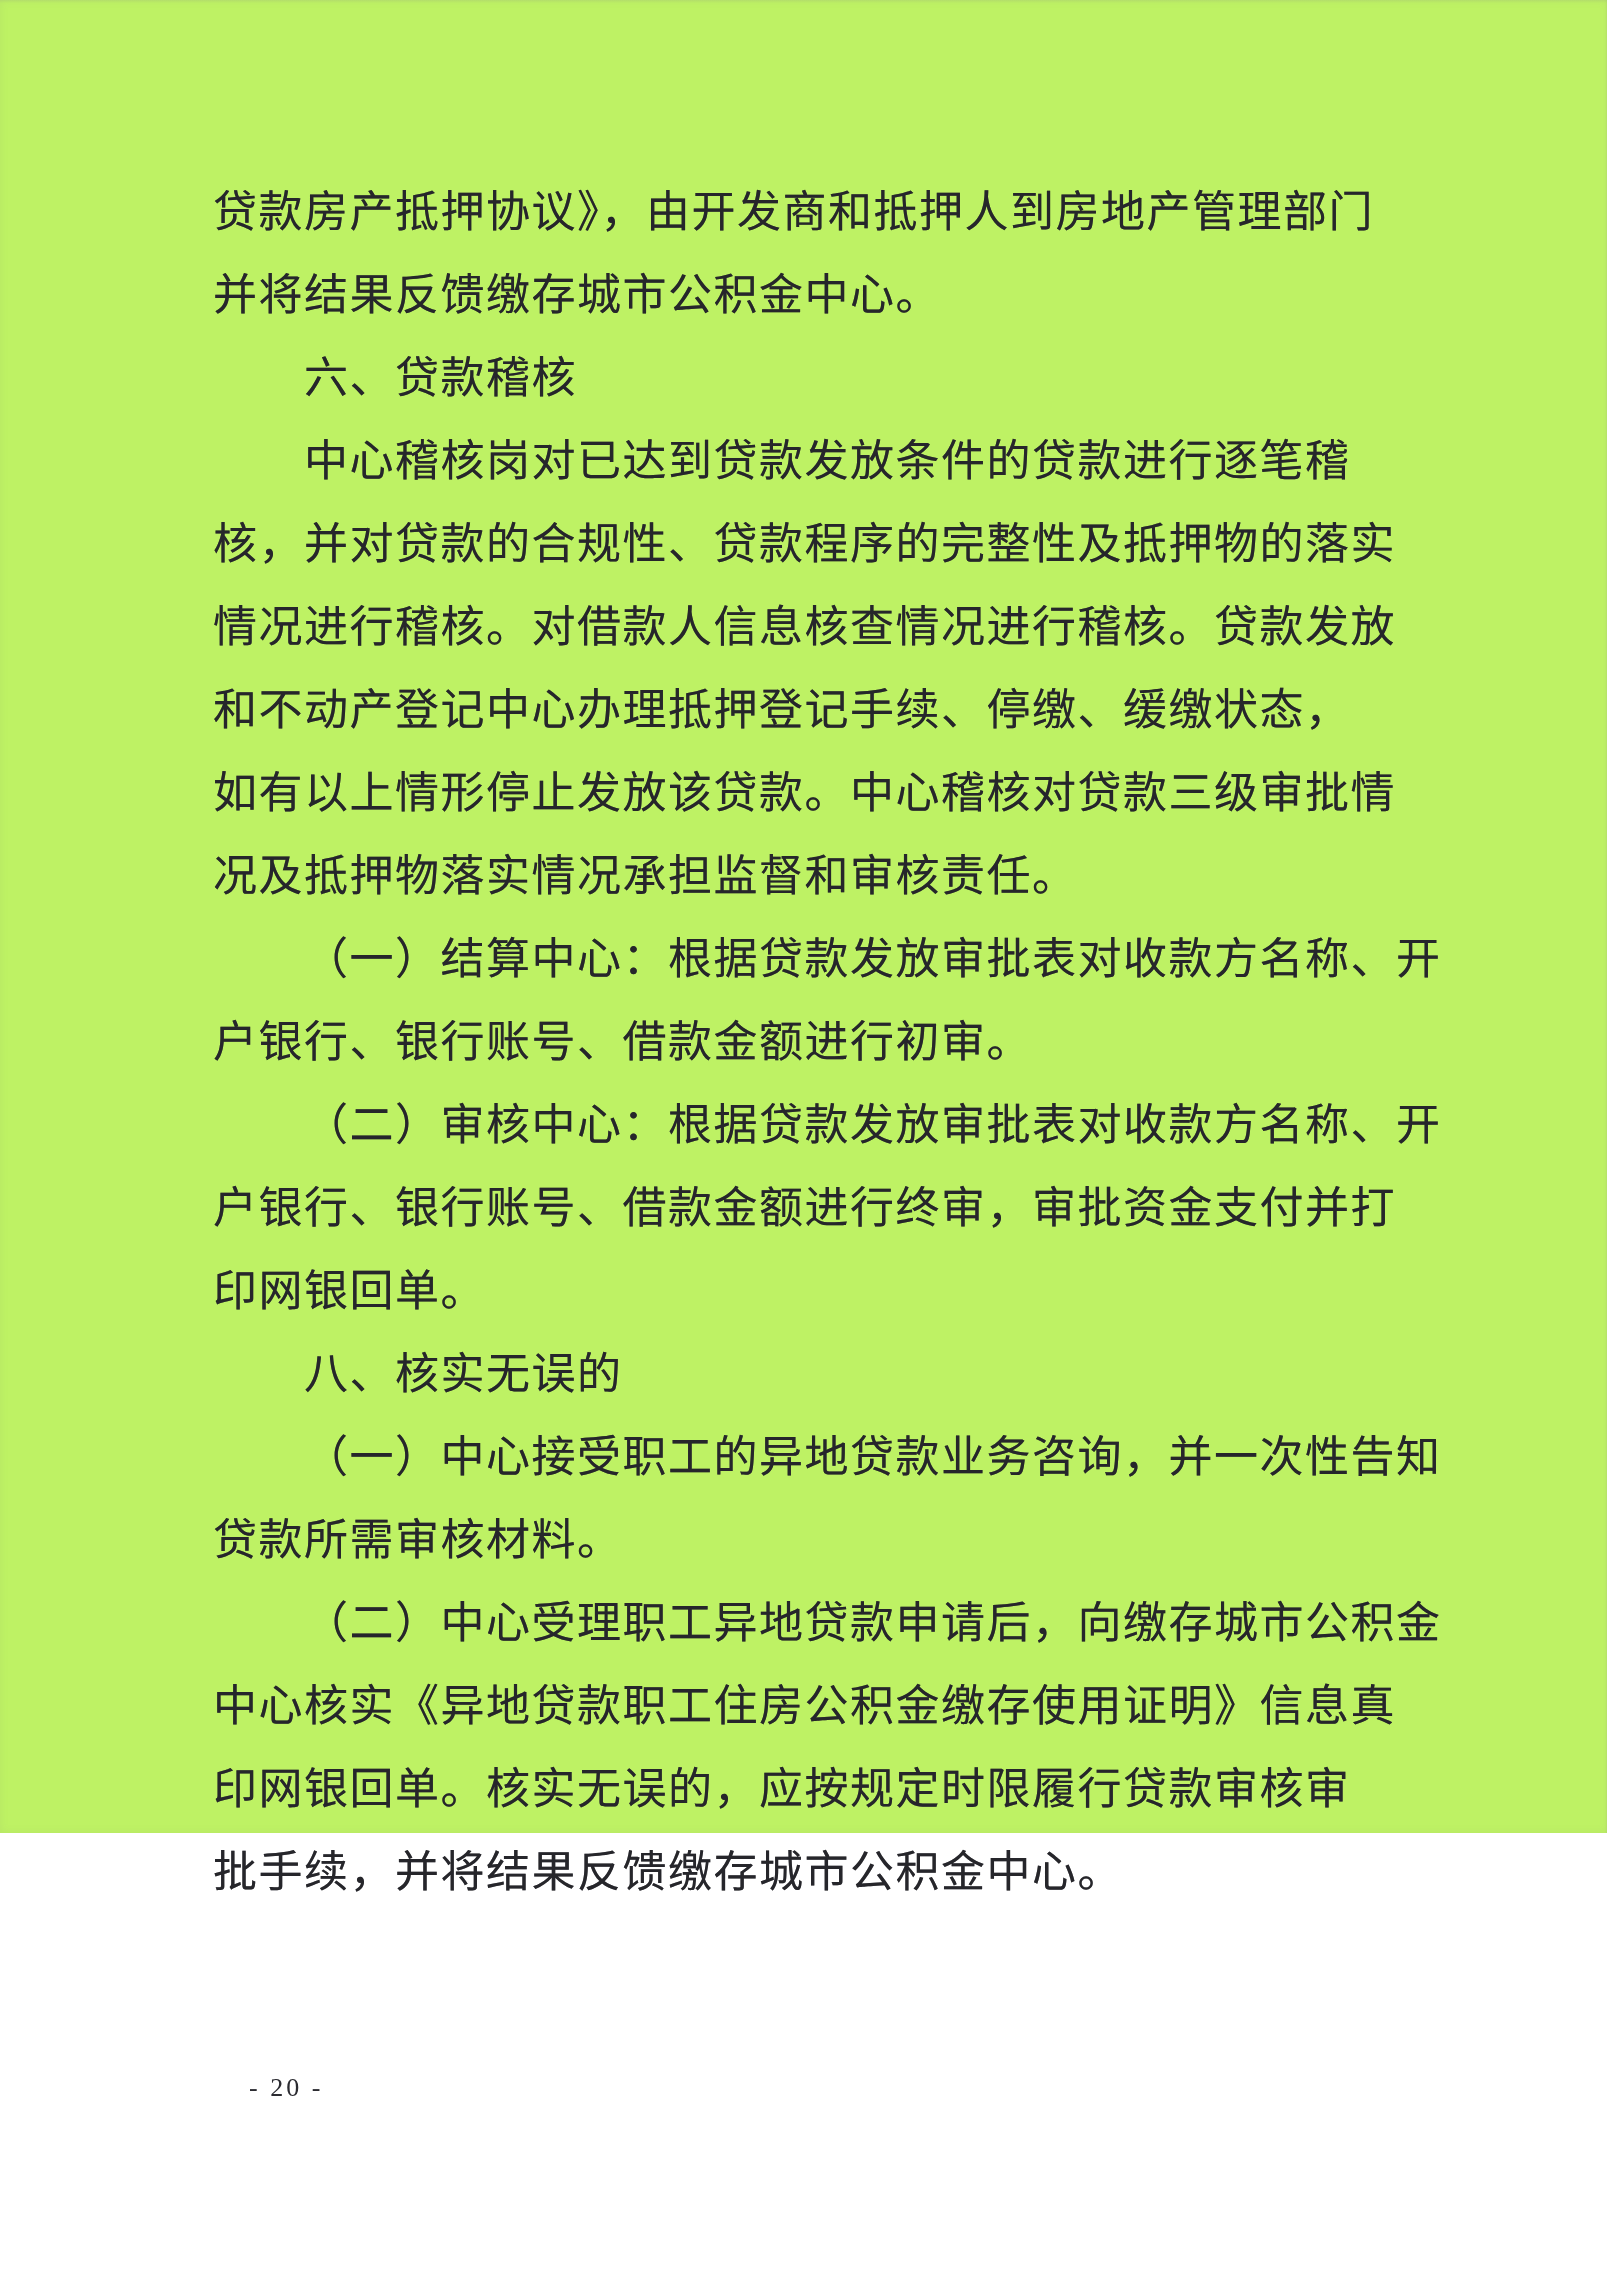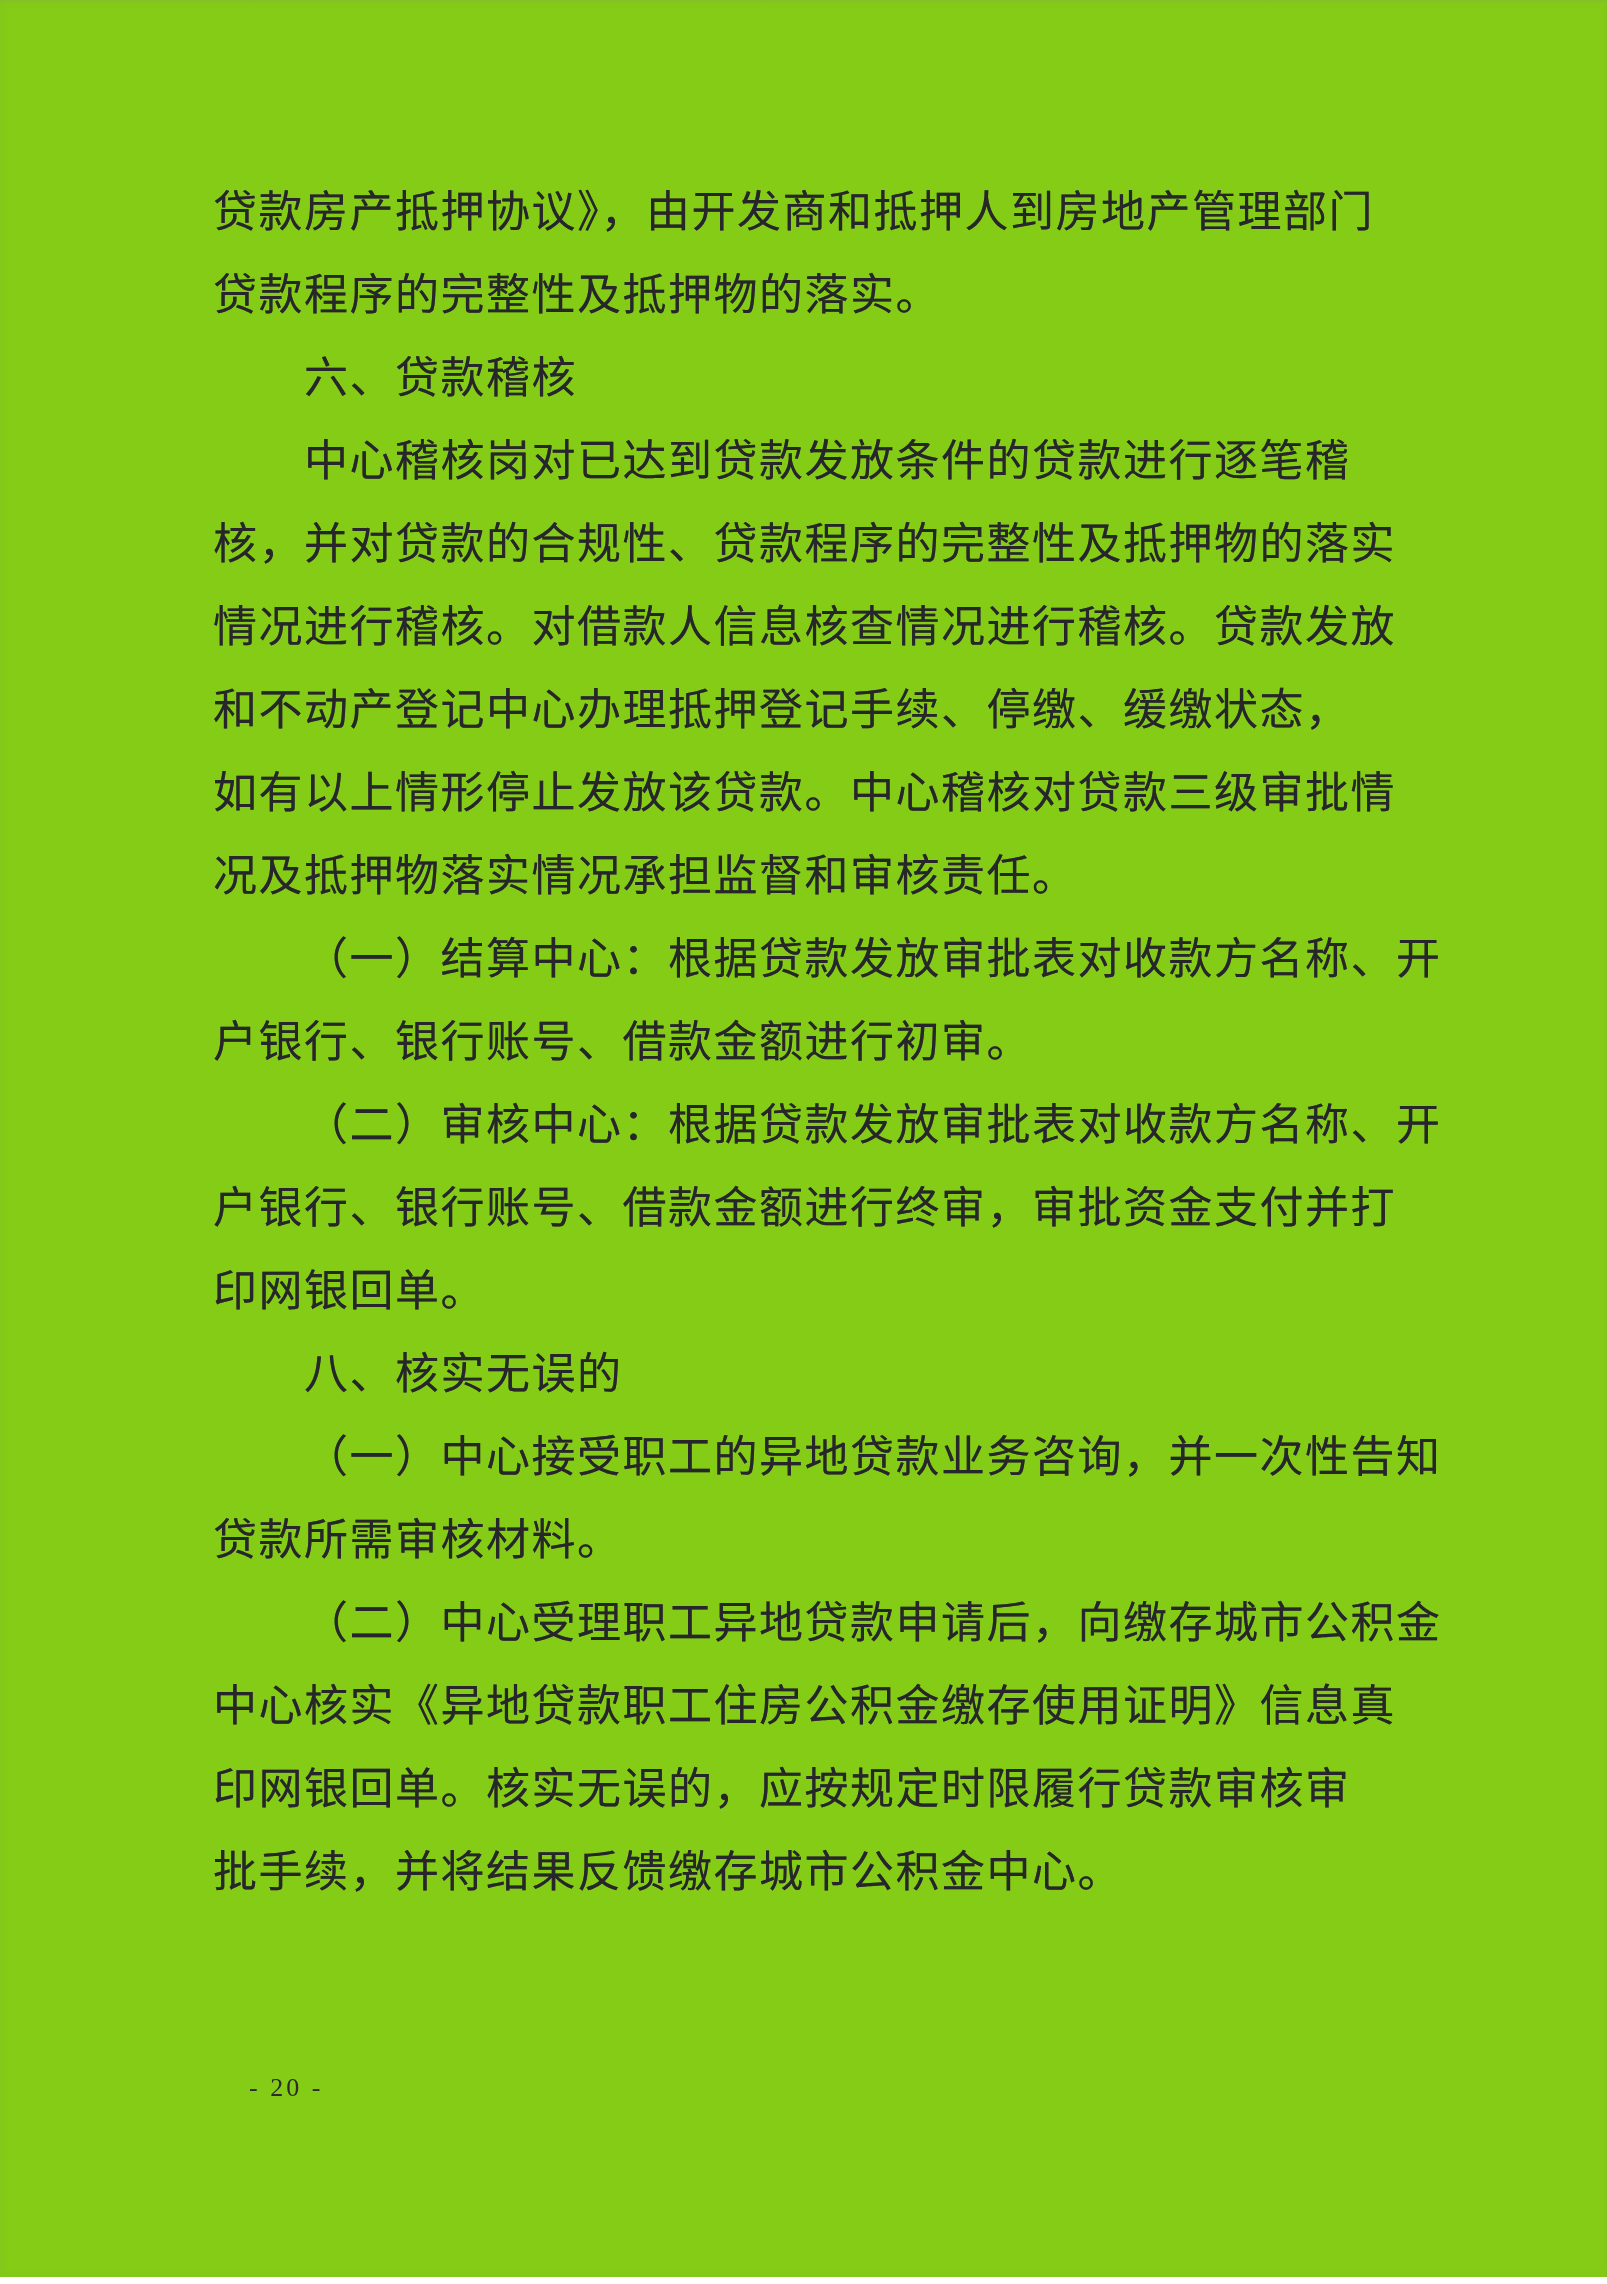--- a/index.html
+++ b/index.html
@@ -12,22 +12,22 @@
     height: 2285px;
     position: relative;
     font-family: "Liberation Serif", "DejaVu Serif", serif;
     overflow: hidden;
   }
   .page {
     position: absolute;
     left: 0;
     top: 0;
     width: 1608px;
-    height: 2277px;
-    background: #84cc16;
+    height: 1833px;
+    background: #bef264;
     
     box-shadow: inset 0 0 9px rgba(120,120,125,0.10);
   }
   .scan-edge-right {
     position: absolute;
     right: 0;
     top: 0;
     width: 3px;
     height: 100%;
     background: linear-gradient(to left, rgba(140,140,145,0.18), rgba(140,140,145,0));
@@ -71,21 +71,21 @@
 </head>
 <body>
 
 <div class="page">
   <div class="scan-edge-top"></div>
   <div class="scan-edge-right"></div>
 
   <div class="text-block" id="text-block" style="color: rgb(38, 38, 43);">
 
   <p class="line">贷款房产抵押协议》，由开发商和抵押人到房地产管理部门</p>
-      <p class="line">贷款程序的完整性及抵押物的落实。</p>
+      <p class="line">并将结果反馈缴存城市公积金中心。</p>
       <p class="line indent">六、贷款稽核</p>
       <p class="line indent">中心稽核岗对已达到贷款发放条件的贷款进行逐笔稽</p>
       <p class="line">核，并对贷款的合规性、贷款程序的完整性及抵押物的落实</p>
       <p class="line">情况进行稽核。对借款人信息核查情况进行稽核。贷款发放</p>
       <p class="line">和不动产登记中心办理抵押登记手续、停缴、缓缴状态，</p>
       <p class="line">如有以上情形停止发放该贷款。中心稽核对贷款三级审批情</p>
       <p class="line">况及抵押物落实情况承担监督和审核责任。</p>
       <p class="line indent">（一）结算中心：根据贷款发放审批表对收款方名称、开</p>
       <p class="line">户银行、银行账号、借款金额进行初审。</p>
       <p class="line indent">（二）审核中心：根据贷款发放审批表对收款方名称、开</p>

